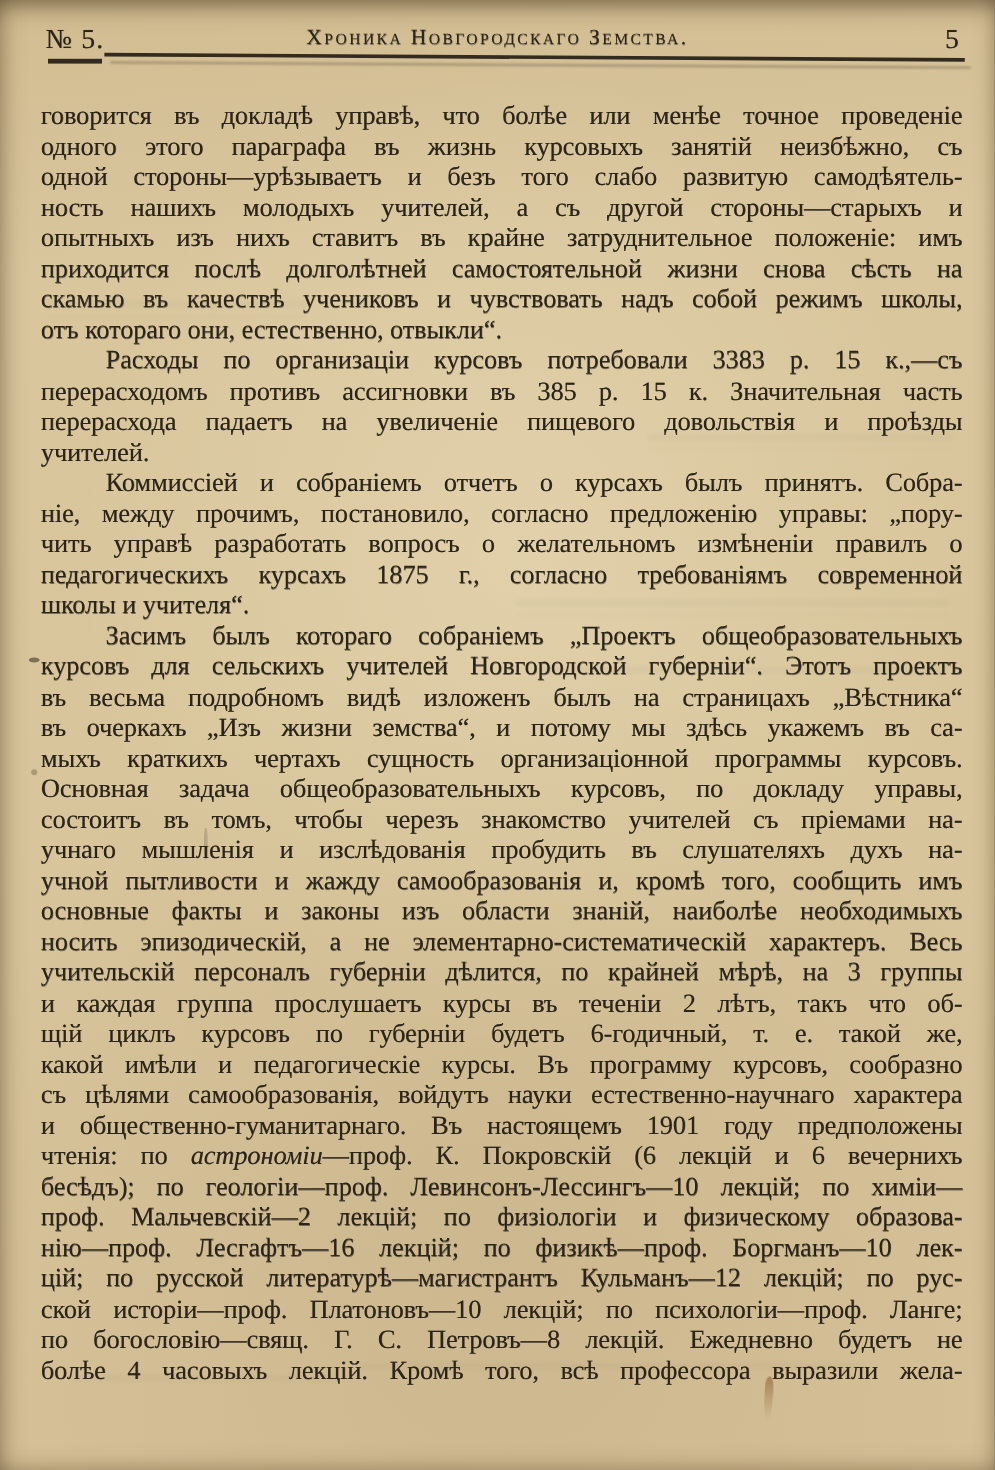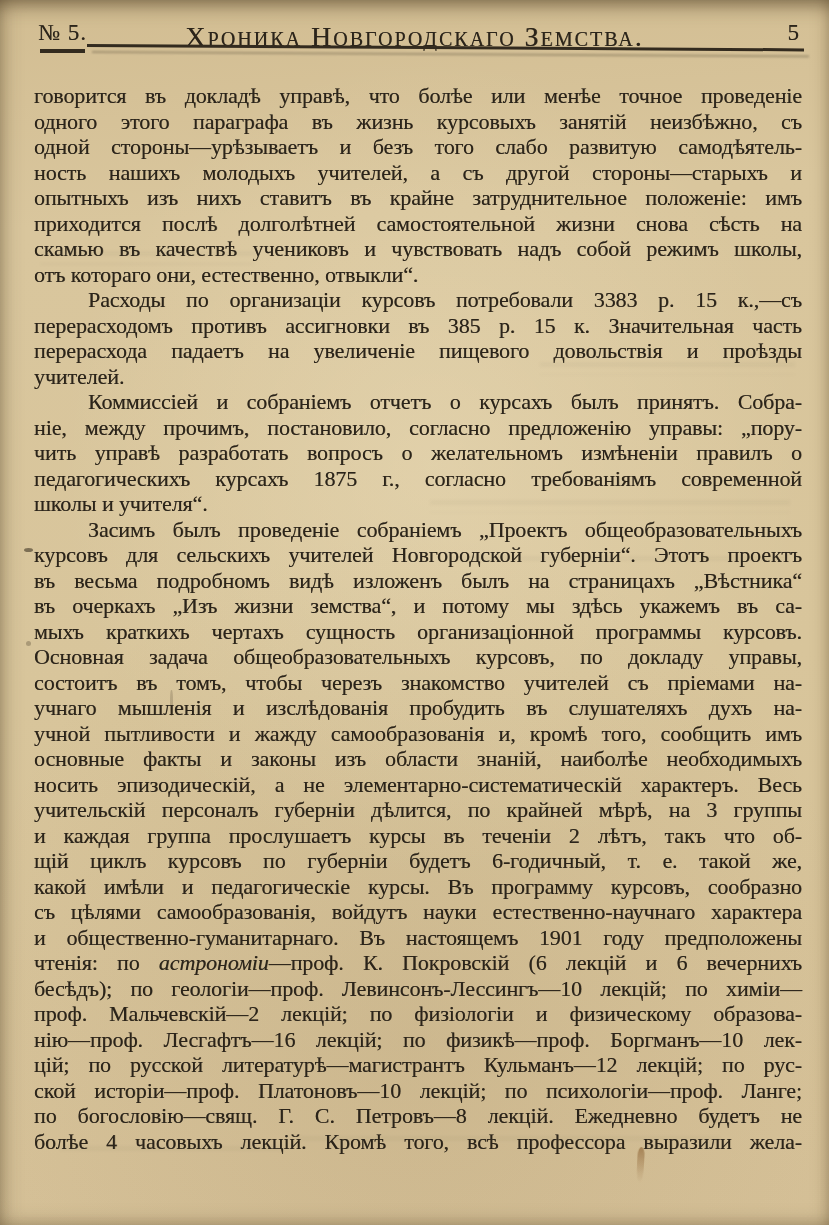--- a/index.html
+++ b/index.html
@@ -18,21 +18,21 @@
       inset 14px 0 22px -14px rgba(74,57,32,0.45),
       inset -12px 0 18px -12px rgba(95,75,45,0.38),
       inset 0 -14px 20px -14px rgba(95,75,45,0.40);
     color:#2b241a;
   }
   
   .header{position:absolute;top:0;left:0;right:0;height:70px;}
   .issue{position:absolute;left:38px;top:20px;font-size:23px;letter-spacing:1px;
          text-shadow:0.3px 0.3px 0.6px rgba(43,36,26,0.6);}
   .title{position:absolute;left:0;right:0;top:21px;text-align:center;
-         font-variant:small-caps;font-size:28px;letter-spacing:2px;
+         font-variant:small-caps;font-size:18px;letter-spacing:2px;
          text-shadow:0.3px 0.3px 0.6px rgba(43,36,26,0.6);}
   .pagenum{position:absolute;right:30px;top:20px;font-size:23px;
          text-shadow:0.3px 0.3px 0.6px rgba(43,36,26,0.6);}
   .rule-main{position:absolute;left:87px;right:25px;top:44px;height:3px;
          background:#332b1f;transform:rotate(0.35deg);transform-origin:left center;}
   .rule-echo{position:absolute;left:92px;right:20px;top:51px;height:2px;
          background:rgba(51,43,31,0.30);filter:blur(1px);
          transform:rotate(0.35deg);transform-origin:left center;}
   .rule-short{position:absolute;left:40px;top:49px;width:45px;height:4px;background:#332b1f;}
   
@@ -95,21 +95,21 @@
         <div class="line last">учителей.</div>
       </div>
       <div class="paragraph">
         <div class="line indent">Коммиссіей и собраніемъ отчетъ о курсахъ былъ принятъ. Собра-</div>
         <div class="line">ніе, между прочимъ, постановило, согласно предложенію управы: „пору-</div>
         <div class="line">чить управѣ разработать вопросъ о желательномъ измѣненіи правилъ о</div>
         <div class="line">педагогическихъ курсахъ 1875 г., согласно требованіямъ современной</div>
         <div class="line last">школы и учителя“.</div>
       </div>
       <div class="paragraph">
-        <div class="line indent">Засимъ былъ проведеніе собраніемъ „Проектъ общеобразовательныхъ</div>
+        <div class="line indent">Засимъ былъ котораго собраніемъ „Проектъ общеобразовательныхъ</div>
         <div class="line">курсовъ для сельскихъ учителей Новгородской губерніи“. Этотъ проектъ</div>
         <div class="line">въ весьма подробномъ видѣ изложенъ былъ на страницахъ „Вѣстника“</div>
         <div class="line">въ очеркахъ „Изъ жизни земства“, и потому мы здѣсь укажемъ въ са-</div>
         <div class="line">мыхъ краткихъ чертахъ сущность организаціонной программы курсовъ.</div>
         <div class="line">Основная задача общеобразовательныхъ курсовъ, по докладу управы,</div>
         <div class="line">состоитъ въ томъ, чтобы черезъ знакомство учителей съ пріемами на-</div>
         <div class="line">учнаго мышленія и изслѣдованія пробудить въ слушателяхъ духъ на-</div>
         <div class="line">учной пытливости и жажду самообразованія и, кромѣ того, сообщить имъ</div>
         <div class="line">основные факты и законы изъ области знаній, наиболѣе необходимыхъ</div>
         <div class="line">носить эпизодическій, а не элементарно-систематическій характеръ. Весь</div>

